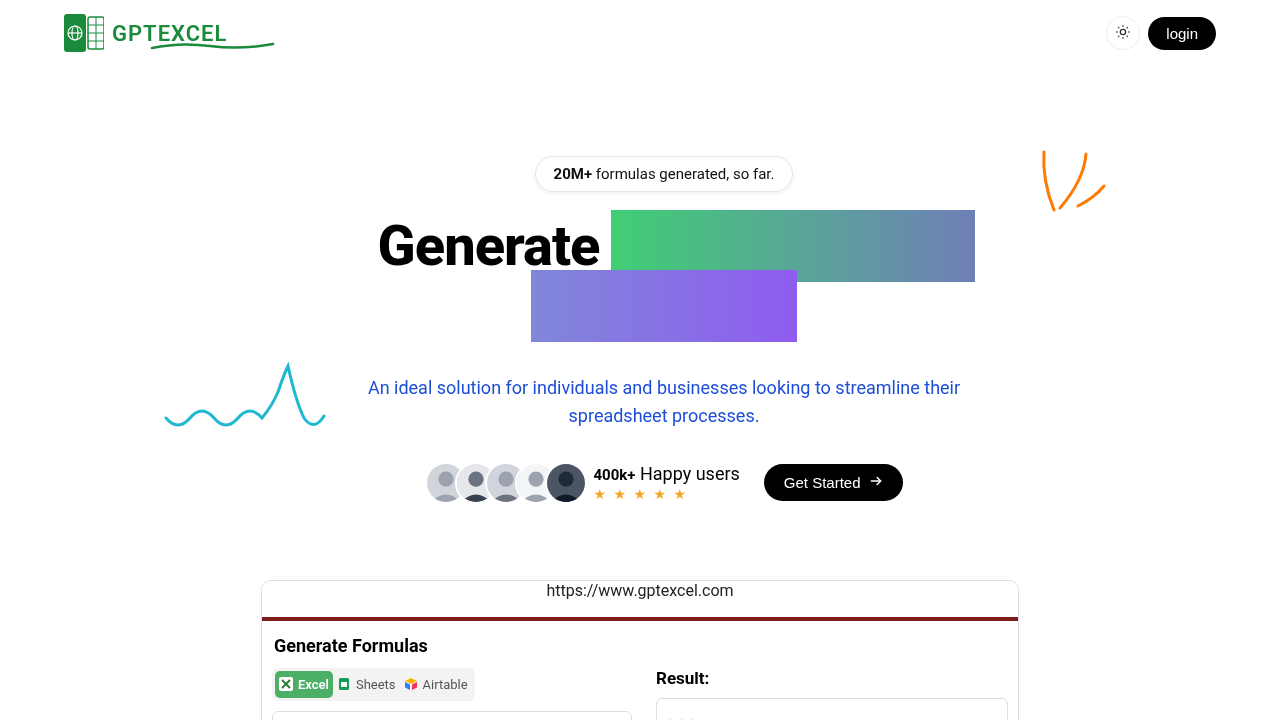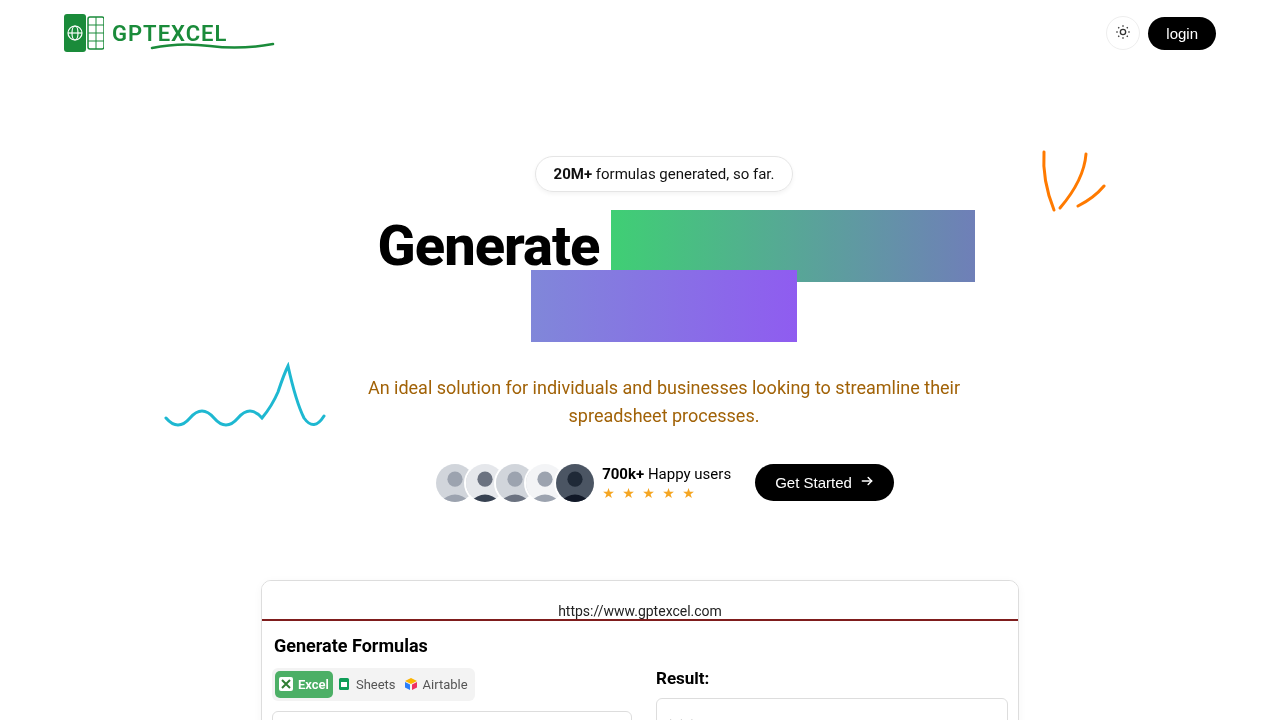--- a/index.html
+++ b/index.html
@@ -19,42 +19,42 @@
     
     .hero { text-align: center; margin-top: 90px; position: relative; margin-left: 48px; }
     .badge { display: inline-block; border: 1px solid #e5e5e5; border-radius: 22px; padding: 8px 18px; font-size: 15px; color: #111; box-shadow: 0 2px 4px rgba(0,0,0,0.05); }
     .badge strong { font-weight: 700; }
     .headline { margin-top: 18px; position: relative; }
     .hl-row { display: flex; justify-content: center; align-items: center; gap: 12px; padding-left: 25px; }
     .hl-word { font-size: 56px; font-weight: 800; letter-spacing: -1px; color: #000; }
     .hl-box1 { width: 364px; height: 72px; background: linear-gradient(90deg, #3fcf74, #6f7fb8); }
     .hl-row2 { margin-top: -12px; display: flex; justify-content: center; align-items: center; gap: 12px; }
     .hl-box2 { width: 266px; height: 72px; background: linear-gradient(90deg, #8087d9, #8f5cf0); }
-    .subline { margin-top: 32px; font-size: 18px; color: #a16207; line-height: 1.55; max-width: 600px; margin-left: auto; margin-right: auto; }
+    .subline { margin-top: 32px; font-size: 18px; color: #1d4ed8; line-height: 1.55; max-width: 600px; margin-left: auto; margin-right: auto; }
 
     
     .users-row { margin-top: 32px; display: flex; justify-content: center; align-items: center; gap: 24px; }
     .users-left { display: flex; align-items: center; }
     .avatars { display: flex; }
     .avatar { width: 42px; height: 42px; border-radius: 50%; border: 2px solid #fff; margin-left: -12px; overflow: hidden; }
     .avatar:first-child { margin-left: 0; }
     .avatar svg { width: 100%; height: 100%; display: block; }
     .users-text { margin-left: 6px; text-align: left; }
     .users-text .count { font-weight: 700; font-size: 15px; }
-    .users-text .label { font-size: 15px; }
+    .users-text .label { font-size: 18px; }
     .stars { color: #f5a623; font-size: 14px; letter-spacing: 2px; margin-top: 2px; }
     .cta-btn { background: #000; color: #fff; border: none; border-radius: 22px; padding: 10px 20px; font-size: 15px; font-weight: 500; display: inline-flex; align-items: center; gap: 8px; cursor: pointer; }
 
     
     .squiggle-orange { position: absolute; top: 150px; right: 174px; }
     .squiggle-blue { position: absolute; top: 362px; left: 164px; }
 
     
     .browser { width: 758px; margin: 76px auto 0; border: 1px solid #ddd; border-radius: 10px 10px 0 0; overflow: hidden; box-shadow: 0 2px 10px rgba(0,0,0,0.04); }
-    .browser-bar { height: 40px; display: flex; align-items: flex-end; justify-content: center; border-bottom: 2px solid #7f1d1d; font-size: 14px; color: #222; background: #fff; position: relative; }
+    .browser-bar { height: 40px; display: flex; align-items: flex-start; justify-content: center; border-bottom: 4px solid #7f1d1d; font-size: 16px; color: #222; background: #fff; position: relative; }
     .browser-body { background: #fff; padding: 14px 10px 0; }
     .gf-title { font-size: 18px; font-weight: 700; margin-bottom: 12px; padding-left: 2px; }
     .gf-row { display: flex; gap: 24px; align-items: flex-start; }
     .gf-left { width: 360px; }
     .gf-right { flex: 1; }
     .tabs { display: inline-flex; background: #f3f3f3; border-radius: 6px; padding: 3px; margin-bottom: 10px; }
     .tab { padding: 6px 4px; border-radius: 5px; font-size: 13px; display: flex; align-items: center; gap: 5px; cursor: pointer; color: #555; }
     .tab.active { background: #4caf66; color: #fff; font-weight: 600; }
     .tab-icon { width: 14px; height: 14px; display: inline-block; }
     .gf-input { width: 100%; border: 1px solid #ddd; border-radius: 6px; padding: 10px 12px; font-size: 13px; color: #999; background: #fff; }
@@ -155,21 +155,21 @@
           </div>
         <div class="avatar">
             <svg viewBox="0 0 10 10">
               <rect width="10" height="10" fill="#4b5563"></rect>
               <circle cx="5" cy="4" r="2" fill="#1f2937"></circle>
               <path d="M1 10 Q5 6 9 10" fill="#111827"></path>
             </svg>
           </div>
       </div>
       <div class="users-text">
-        <div><span class="count">700k+</span><span class="label"> Happy users</span></div>
+        <div><span class="count">400k+</span><span class="label"> Happy users</span></div>
         <div class="stars">★ ★ ★ ★ ★</div>
       </div>
     </div>
     <button class="cta-btn">
       <span>Get Started</span>
       <span>
         <svg width="14" height="14" viewBox="0 0 24 24" fill="none" stroke="#fff" stroke-width="2.5" stroke-linecap="round" stroke-linejoin="round">
             <line x1="4" y1="12" x2="20" y2="12"></line>
             <polyline points="14 6 20 12 14 18"></polyline>
           </svg>

